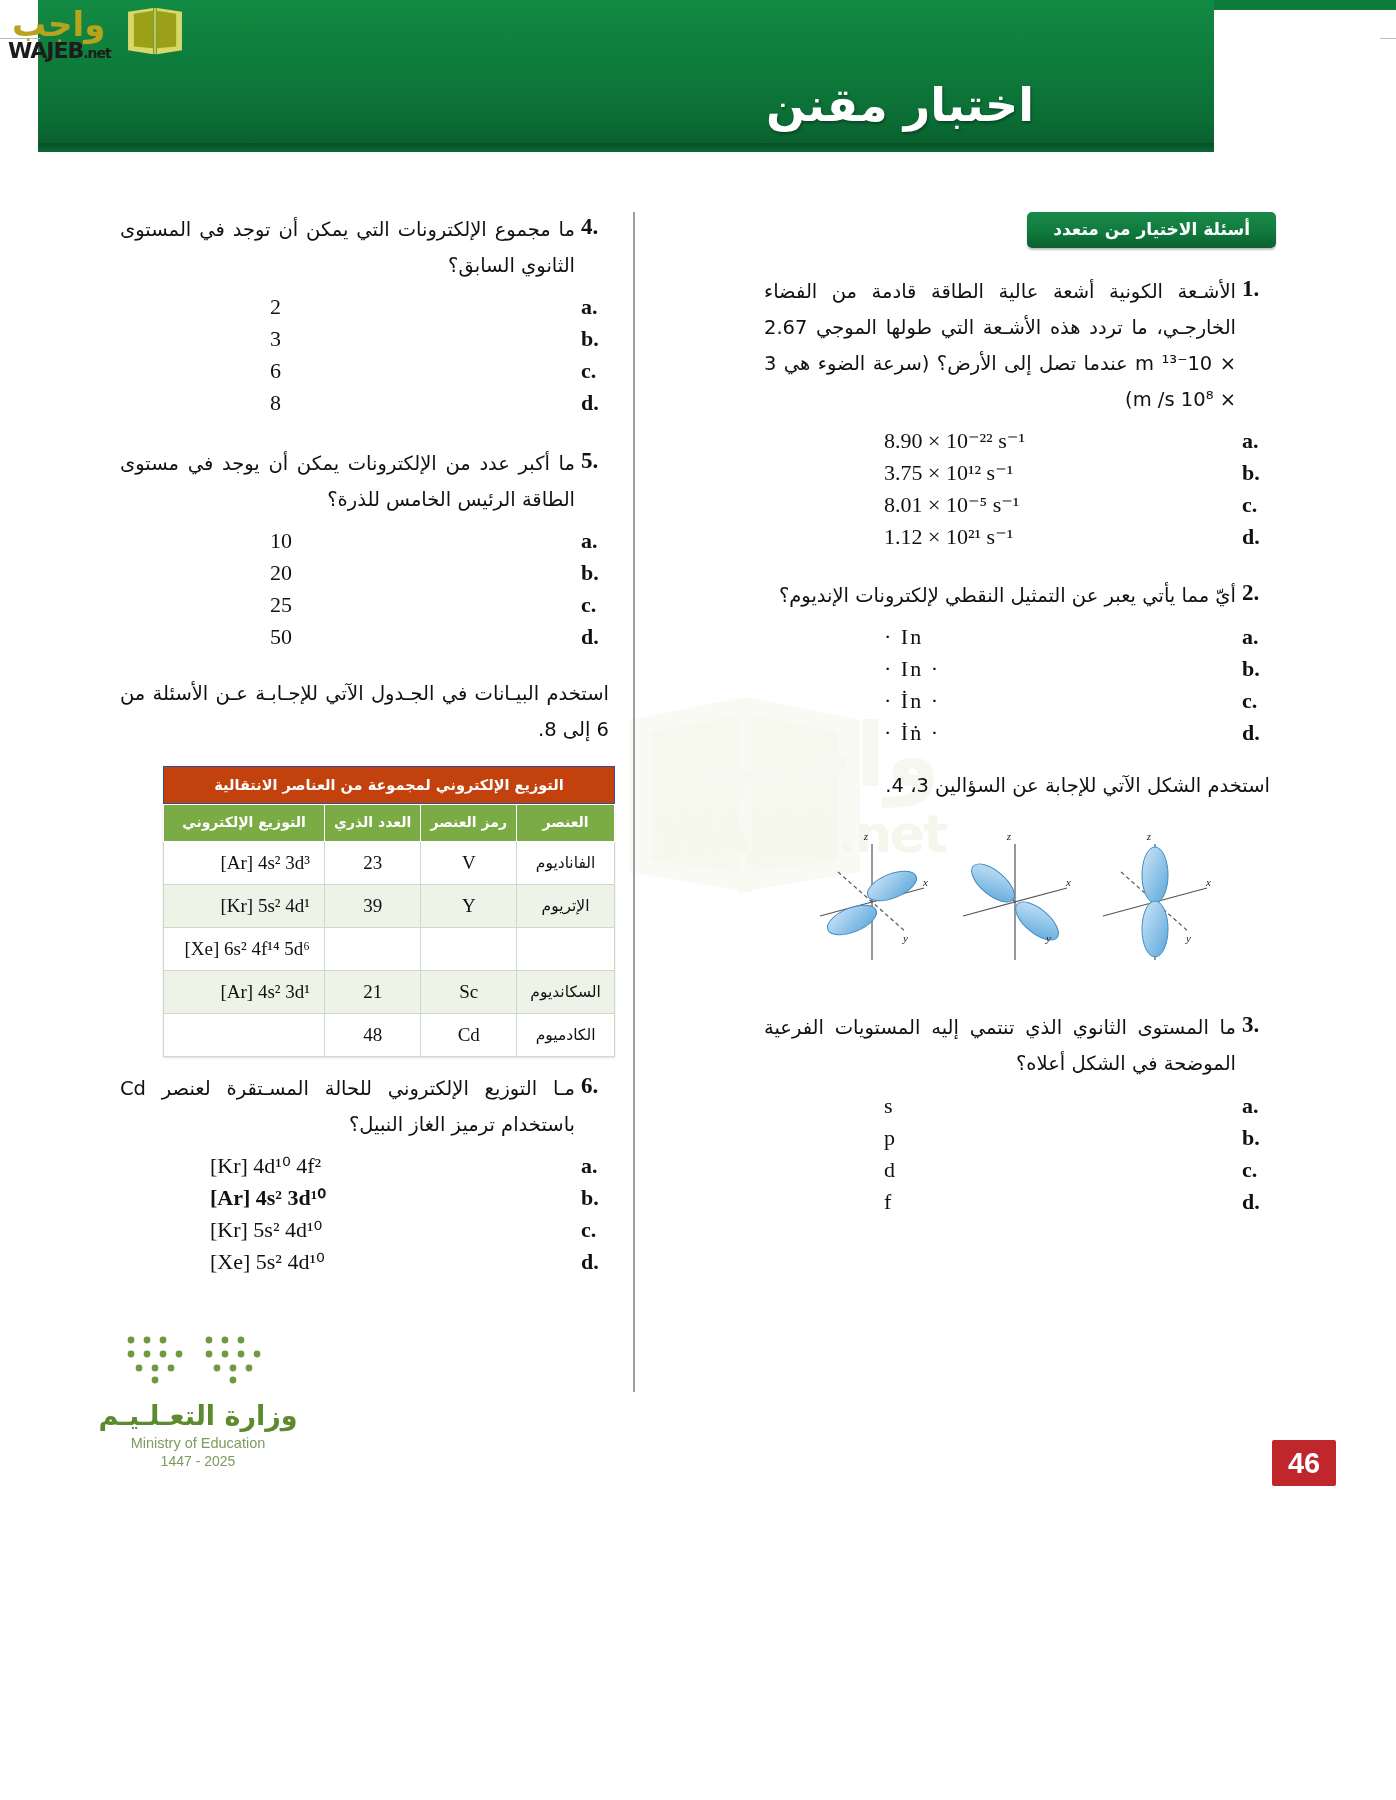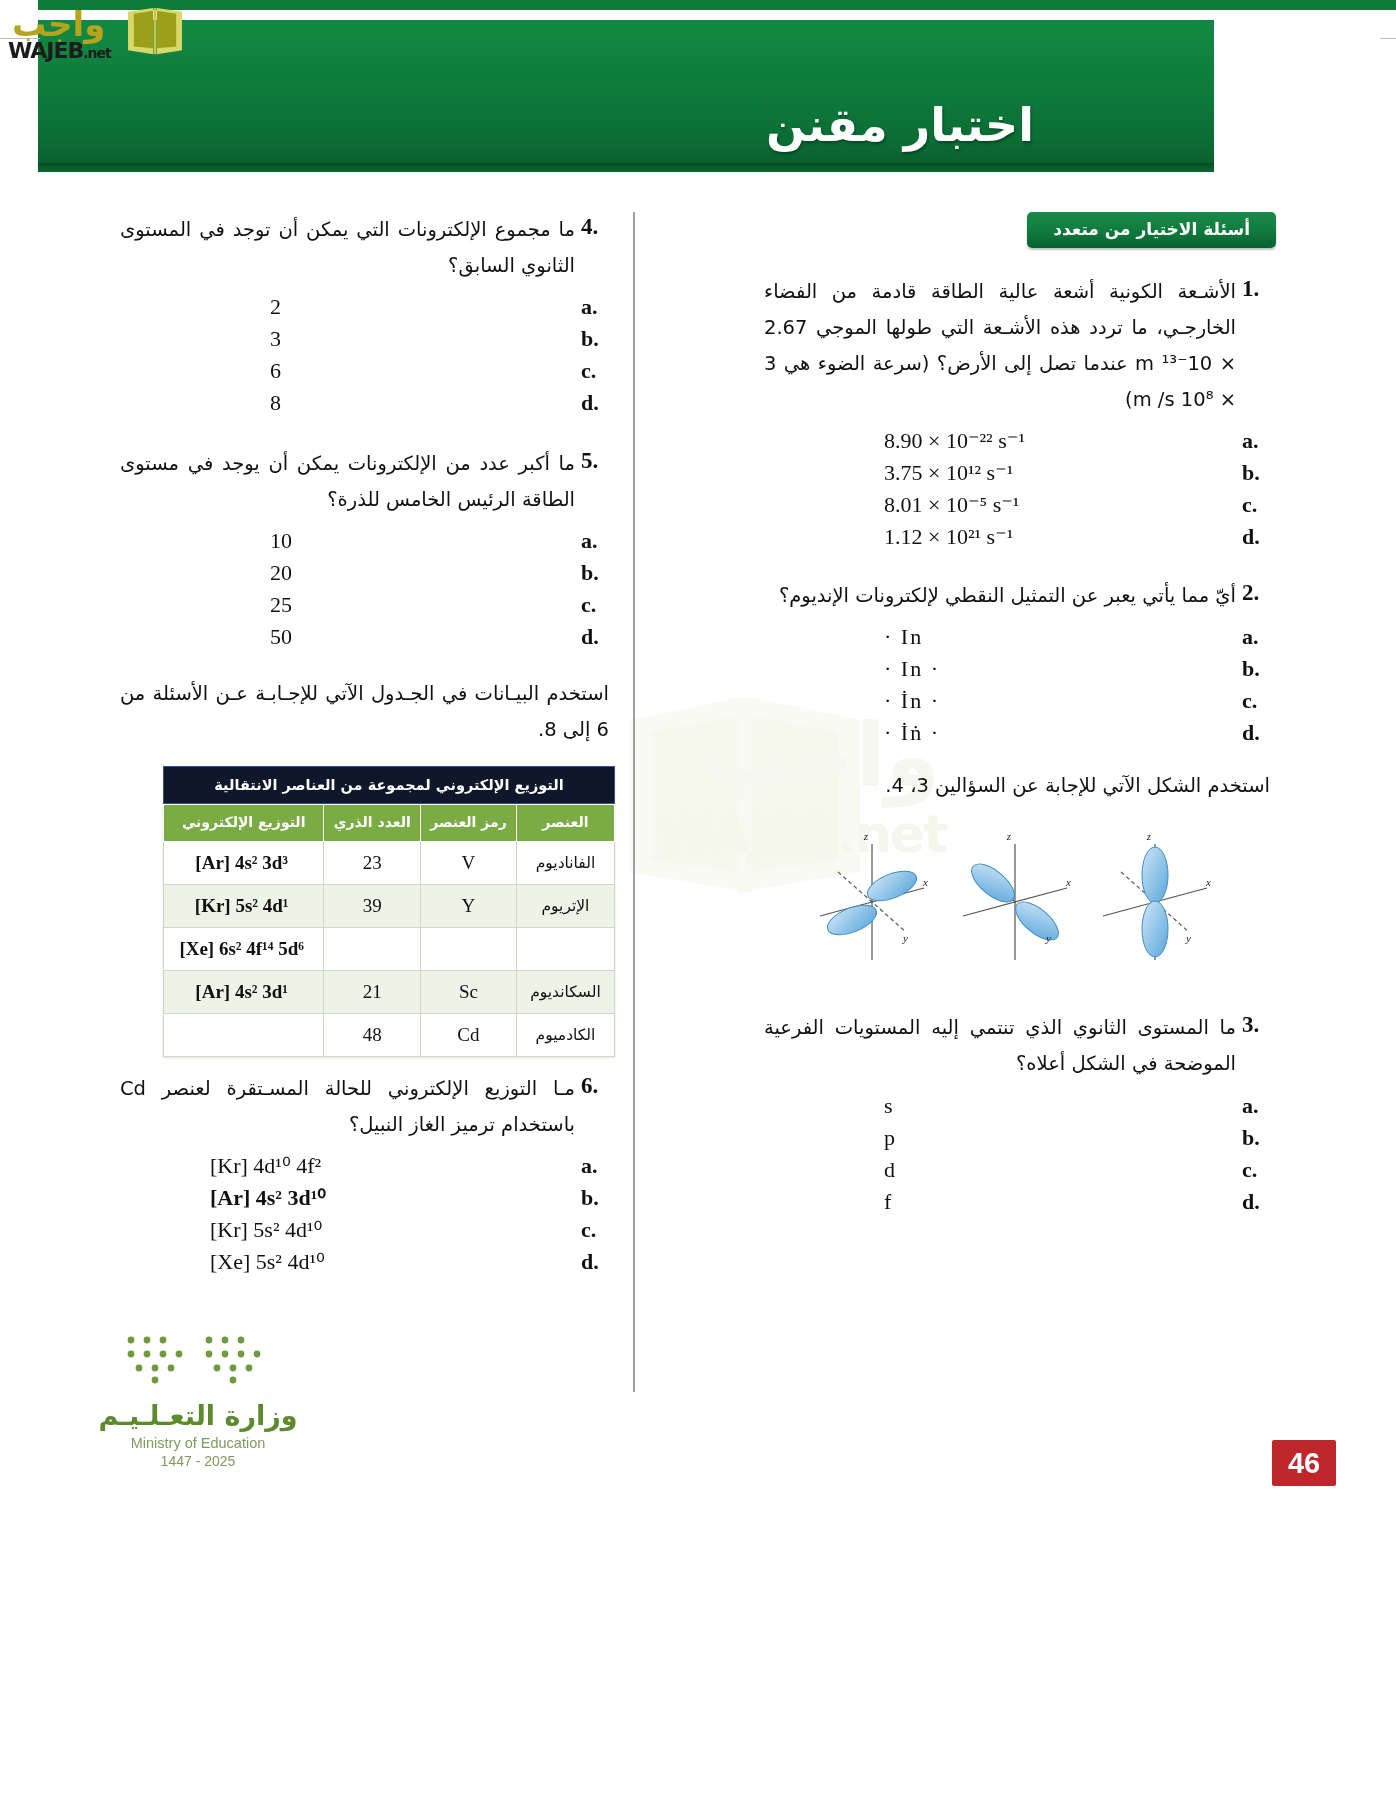--- a/index.html
+++ b/index.html
@@ -6,21 +6,21 @@
   body{
     width:1396px;height:1800px;
     background:#ffffff;
     font-family:"Liberation Serif", serif;
     position:relative;overflow:hidden;
   }
   .page{position:absolute;inset:0;}
 
   
   .header-band{
-    position:absolute;left:38px;top:20px;width:1176px;height:152px;
+    position:absolute;left:38px;top:0;width:1176px;height:152px;
     background:linear-gradient(180deg,#128a43 0%,#0e7b3b 45%,#0b6e35 78%,#0a5c2c 100%);
   }
   .header-band:after{
     content:"";position:absolute;left:0;right:0;bottom:0;height:9px;
     background:linear-gradient(180deg,#064e25 0%,#0a6a33 100%);
   }
   .header-strip{
     position:absolute;left:38px;top:0;width:1358px;height:10px;
     background:#0e7b3b;
   }
@@ -125,36 +125,36 @@
   .dotrep{font-family:"Liberation Serif", serif;font-size:22px;letter-spacing:2px;}
 
   
   .tbl-wrap{margin-top:18px;margin-bottom:14px;}
   table.data{
     border-collapse:collapse;width:452px;direction:rtl;
     box-shadow:0 1px 2px rgba(0,0,0,.12);
   }
   table.data caption{
     caption-side:top;
-    background:#0f172a;color:#ffffff;
+    background:#c2410c;color:#ffffff;
     font-family:"DejaVu Sans", sans-serif;font-weight:bold;font-size:14.5px;
     padding:10px 8px;border:1px solid #2e4f9e;
   }
   table.data th{
     background:#7aab44;color:#ffffff;
     font-family:"DejaVu Sans", sans-serif;font-weight:bold;font-size:14px;
     padding:9px 6px;border:1px solid #ffffff;line-height:1.25;
   }
   table.data td{
     border:1px solid #cfd9c3;padding:10px 10px;font-size:19px;
     font-family:"Liberation Serif", serif;color:#111;height:22px;
   }
   table.data td.ar{font-family:"DejaVu Sans", sans-serif;font-size:15.5px;text-align:center;}
   table.data td.num,table.data td.sym{text-align:center;direction:ltr;}
-  table.data td.conf{text-align:center;direction:ltr;padding-right:14px;font-weight:bold;}
+  table.data td.conf{text-align:right;direction:ltr;padding-right:14px;}
   table.data tr:nth-child(even) td{background:#eef3e7;}
   table.data tr:nth-child(odd) td{background:#ffffff;}
 
   
   .orbitals{position:relative;width:440px;height:160px;margin:18px auto 6px auto;}
 
   
   .moe{
     position:absolute;left:68px;top:1332px;width:260px;height:190px;text-align:center;
   }

